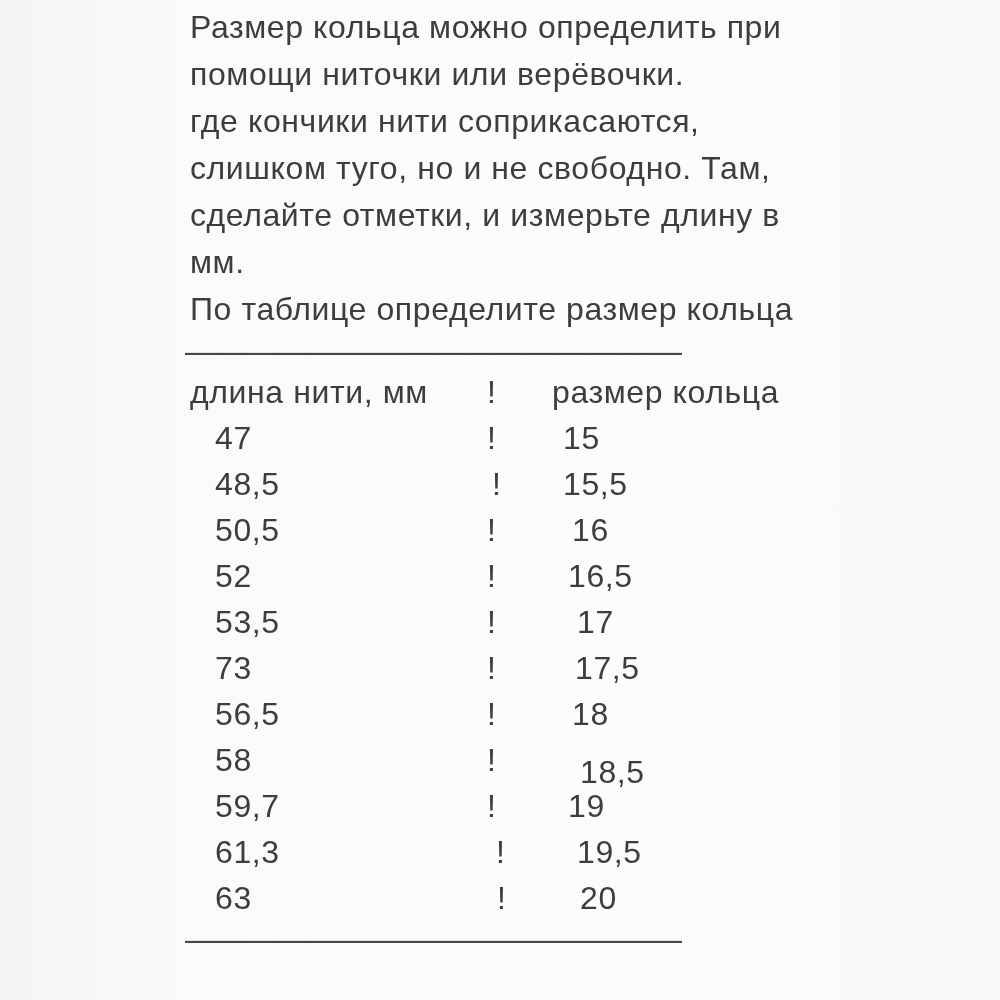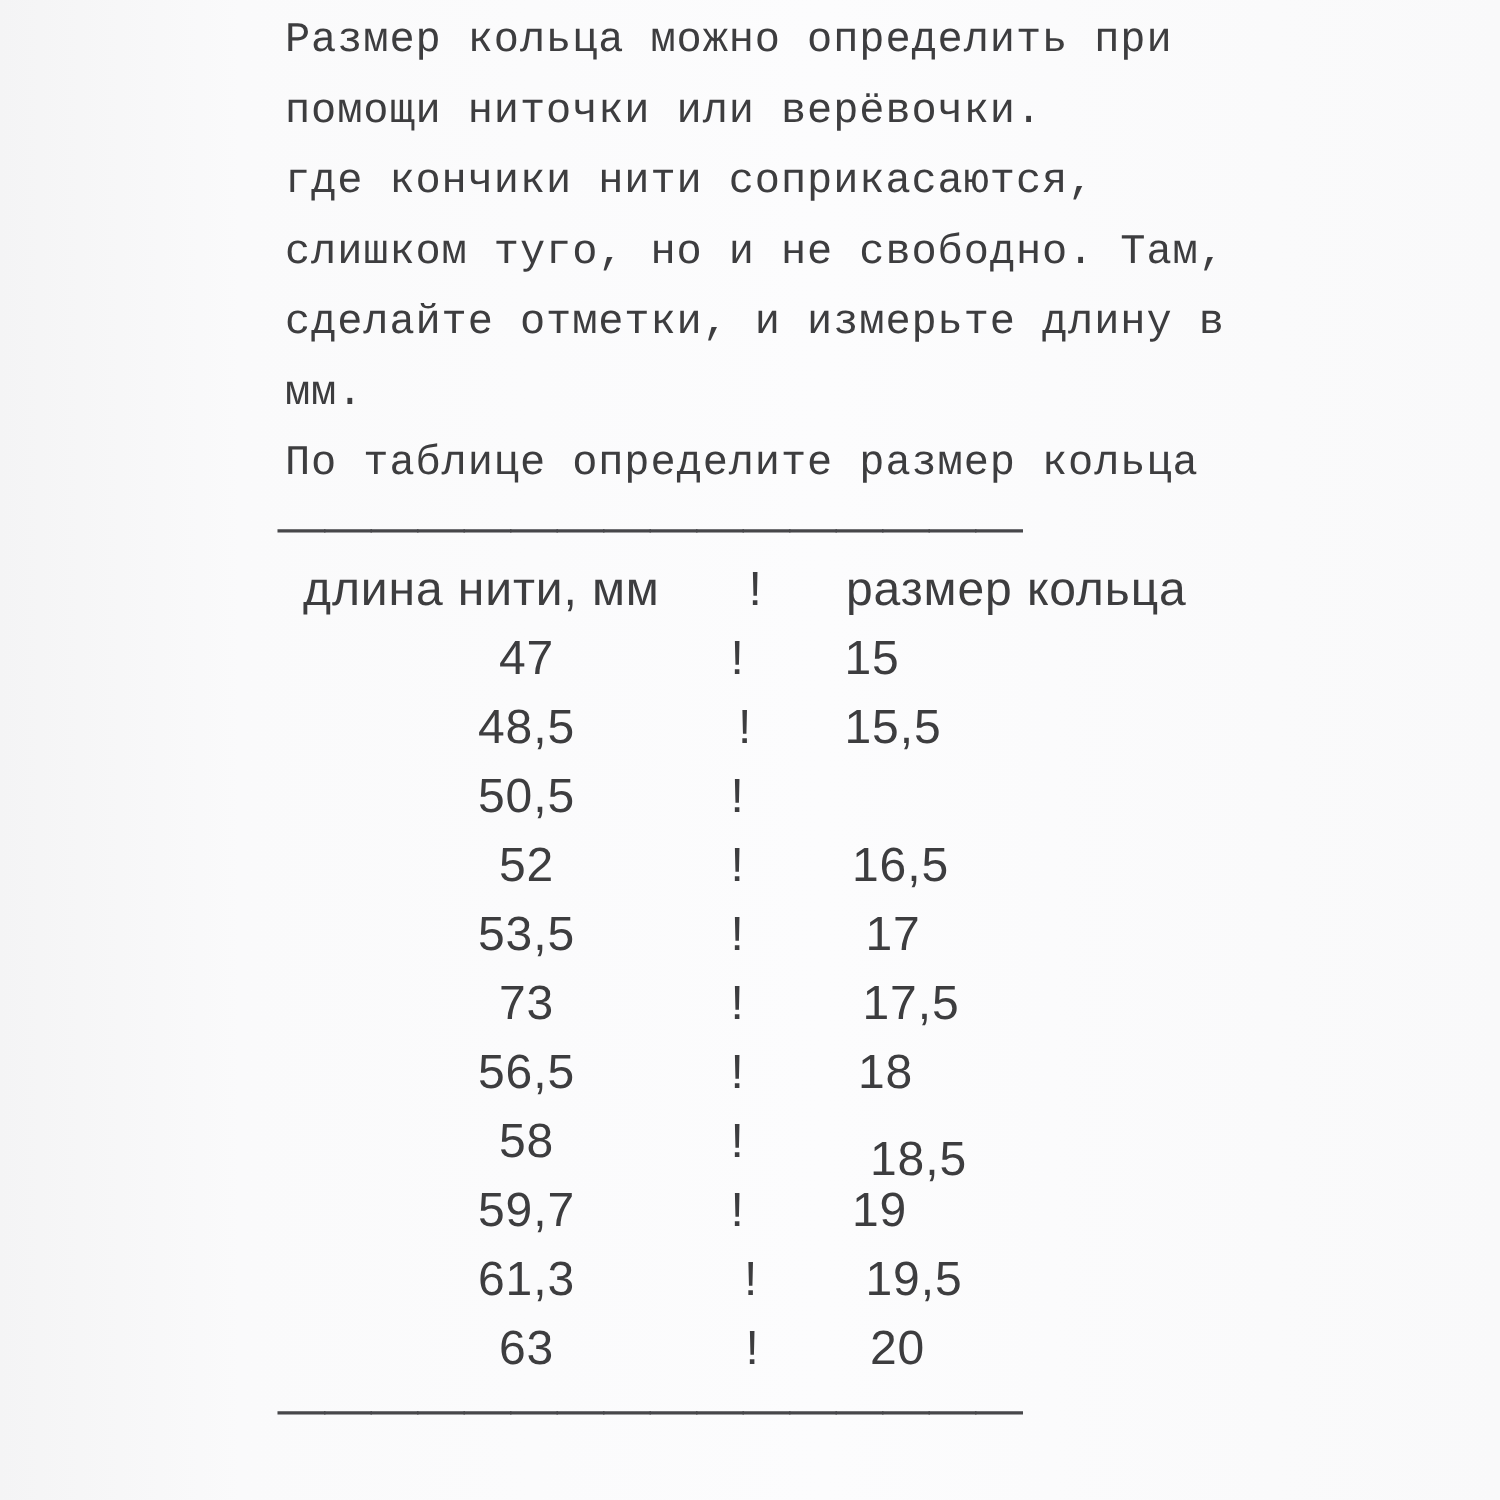--- a/index.html
+++ b/index.html
@@ -18,45 +18,44 @@
   .content {
     position: absolute;
     left: 190px;
     top: 4px;
     width: 640px;
   }
   .para-line {
     display: block;
     height: 47px;
     line-height: 47px;
-    font-size: 28px;
+    font-size: 32px;
     letter-spacing: 0.6px;
     white-space: nowrap;
-    font-family: Liberation Mono, monospace;
   }
   .divider {
     display: block;
     height: 36px;
     line-height: 36px;
     font-size: 32px;
     letter-spacing: -1px;
     color: #47474a;
     white-space: nowrap;
     margin-left: -5px;
   }
   .trow, .thead {
     display: flex;
     height: 46px;
     line-height: 46px;
     font-size: 32px;
     letter-spacing: 0.6px;
     white-space: nowrap;
   }
-  .thead .len { width: 297px; box-sizing: border-box; margin-left: 12px; }
-  .trow  .len { width: 297px; box-sizing: border-box; padding-left: 25px; text-align: center; }
+  .thead .len { width: 297px; box-sizing: border-box; }
+  .trow  .len { width: 297px; box-sizing: border-box; padding-left: 25px; }
   .sep  { width: 10px; }
   .thead .size { padding-left: 55px; }
   .trow  .size { padding-left: 66px; }
   
   .trow:nth-child(2)  .sep { transform: translateX(5px); }
   .trow:nth-child(10) .sep { transform: translateX(9px); }
   .trow:nth-child(11) .sep { transform: translateX(10px); }
   .trow:nth-child(3)  .size { padding-left: 75px; }
   .trow:nth-child(4)  .size { padding-left: 71px; }
   .trow:nth-child(5)  .size { padding-left: 80px; }
@@ -99,20 +98,21 @@
           <span class="size">15</span>
         </div>
         <div class="trow">
           <span class="len">48,5</span>
           <span class="sep">!</span>
           <span class="size">15,5</span>
         </div>
         <div class="trow">
           <span class="len">50,5</span>
           <span class="sep">!</span>
+          <span class="size">16</span>
         </div>
         <div class="trow">
           <span class="len">52</span>
           <span class="sep">!</span>
           <span class="size">16,5</span>
         </div>
         <div class="trow">
           <span class="len">53,5</span>
           <span class="sep">!</span>
           <span class="size">17</span>

